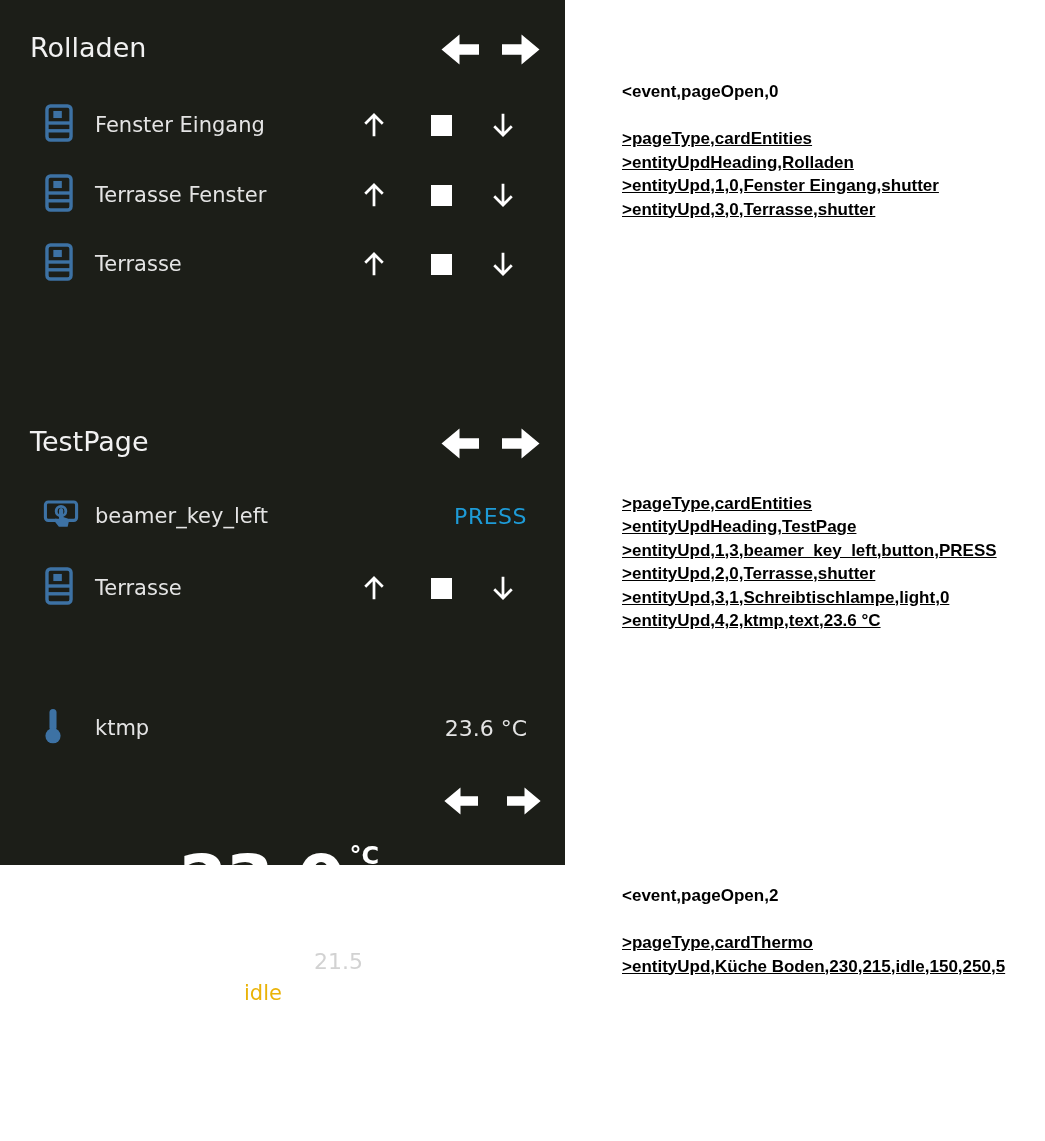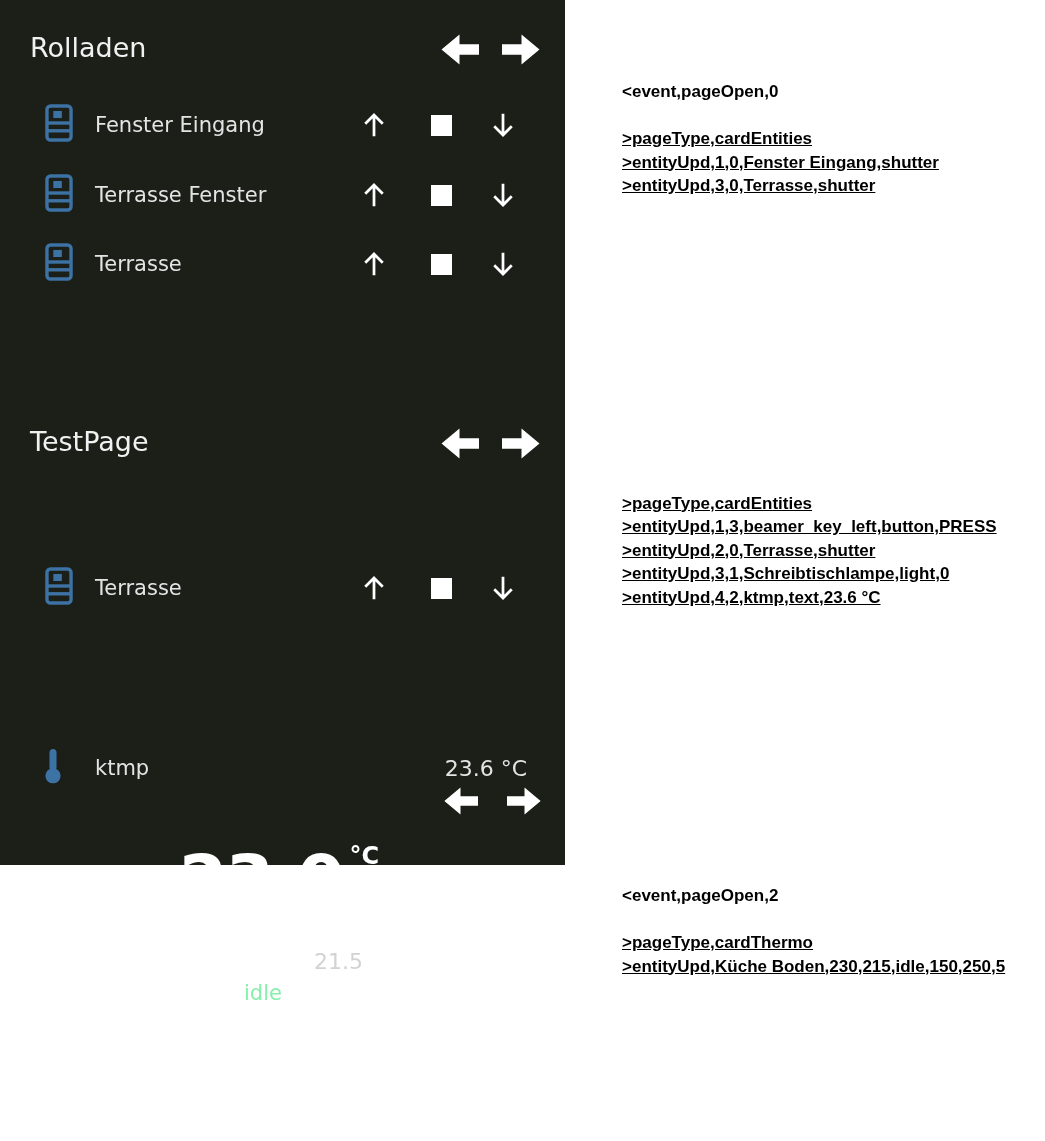--- a/index.html
+++ b/index.html
@@ -33,21 +33,21 @@
   
   .thermo-temp{position:absolute;left:129px;top:846px;width:300px;
     display:flex;justify-content:center;align-items:flex-start;color:#ffffff;}
   .thermo-temp .big{font-size:70px;font-weight:700;line-height:1;letter-spacing:-2px;}
   .thermo-temp .unit{font-size:24px;font-weight:700;margin-left:6px;margin-top:-4px;}
   .tri{position:absolute;width:74px;height:70px;cursor:pointer;}
   .tri svg{display:block;width:100%;height:100%;}
   .thermo-target{position:absolute;left:163px;width:200px;top:949px;text-align:right;
     color:#d2d2d2;font-size:22px;}
   .thermo-state{position:absolute;left:163px;width:200px;top:981px;text-align:center;
-    color:#86efac;font-size:21px;}
+    color:#eab308;font-size:21px;}
   .thermo-title{position:absolute;left:0;width:565px;top:1147px;text-align:right;
     color:#f0f0f0;font-size:27px;}
   
   .log-block{position:absolute;left:622px;color:#000000;
     font-family:"Liberation Sans","DejaVu Sans",sans-serif;
     font-size:17px;font-weight:700;line-height:23.5px;white-space:nowrap;}
   .log-group{margin-top:23.5px;text-decoration:underline;}
 </style>
 </head>
 <body>
@@ -146,20 +146,31 @@
     <svg viewBox="0 0 26 22">
       <polygon points="26,7.5 13,7.5 13,1 1,11 13,21 13,14.5 26,14.5" fill="#ffffff"></polygon>
       </svg>
   </div>
   <div class="nav-arrow" style="left:502px;top:427px;">
     <svg viewBox="0 0 26 22">
       <polygon points="0,7.5 13,7.5 13,1 25,11 13,21 13,14.5 0,14.5" fill="#ffffff"></polygon>
       </svg>
   </div>
 
+  <div class="row" style="top:494px;">
+    <span class="icon">
+      <svg width="38" height="34" viewBox="0 0 26 24" fill="none">
+        <rect x="2" y="3.5" width="22" height="13" rx="2" stroke="#3d72a4" stroke-width="2.2"></rect>
+        <circle cx="13" cy="10" r="3.4" stroke="#3d72a4" stroke-width="2"></circle>
+        <path d="M11.6 9.5 c0-1 .7-1.7 1.5-1.7 .9 0 1.5.7 1.5 1.7 v4.6 l2.9 1.1 c.8.3 1.3 1.1 1.1 1.9 l-.9 3.9 h-6.2 l-3.6-4.6 1.4-1.3 2.3 1.2 z" fill="#3d72a4"></path>
+        </svg>
+    </span>
+    <span class="label">beamer_key_left</span>
+    <span class="value press">PRESS</span>
+  </div>
 
   <div class="row" style="top:566px;">
     <span class="icon">
       <svg width="34" height="40" viewBox="0 0 24 28" fill="none">
         <rect x="3.5" y="2" width="17" height="24" rx="2.5" stroke="#3d72a4" stroke-width="2.4"></rect>
         <rect x="8" y="5.5" width="6" height="5" fill="#3d72a4"></rect>
         <line x1="3.5" y1="14" x2="20.5" y2="14" stroke="#3d72a4" stroke-width="2.4"></line>
         <line x1="3.5" y1="19.5" x2="20.5" y2="19.5" stroke="#3d72a4" stroke-width="2.4"></line>
         </svg>
     </span>
@@ -173,21 +184,21 @@
       <span class="stop-square"></span>
     </span>
     <span class="ctl ctl-down">
       <svg width="30" height="32" viewBox="0 0 24 24">
         <path d="M12 3 V20 M5 13 L12 20 L19 13" stroke="#ffffff" stroke-width="2.2" fill="none"></path>
         </svg>
     </span>
   </div>
 
 
-  <div class="row" style="top:746px;">
+  <div class="row" style="top:706px;">
     <span class="icon">
       <svg width="22" height="38" viewBox="0 0 16 28">
         <rect x="5.4" y="1.5" width="5.2" height="16" rx="2.6" fill="#3d72a4"></rect>
         <circle cx="8" cy="21.2" r="5.6" fill="#3d72a4"></circle>
         </svg>
     </span>
     <span class="label">ktmp</span>
     <span class="value text">23.6 °C</span>
   </div>
 
@@ -220,28 +231,30 @@
 
   <div class="thermo-target">21.5</div>
   <div class="thermo-state">idle</div>
   <div class="thermo-title">Küche Boden</div>
 </div>
 
 <div class="log-block" style="top:80px;">
   <div>&lt;event,pageOpen,0</div>
   <div class="log-group">
     <div>&gt;pageType,cardEntities</div>
+    <div>&gt;entityUpdHeading,Rolladen</div>
     <div>&gt;entityUpd,1,0,Fenster Eingang,shutter</div>
     <div>&gt;entityUpd,3,0,Terrasse,shutter</div>
   </div>
 </div>
 
 <div class="log-block" style="top:468px;">
   <div class="log-group">
     <div>&gt;pageType,cardEntities</div>
+    <div>&gt;entityUpdHeading,TestPage</div>
     <div>&gt;entityUpd,1,3,beamer_key_left,button,PRESS</div>
     <div>&gt;entityUpd,2,0,Terrasse,shutter</div>
     <div>&gt;entityUpd,3,1,Schreibtischlampe,light,0</div>
     <div>&gt;entityUpd,4,2,ktmp,text,23.6 °C</div>
   </div>
 </div>
 
 <div class="log-block" style="top:884px;">
   <div>&lt;event,pageOpen,2</div>
   <div class="log-group">

